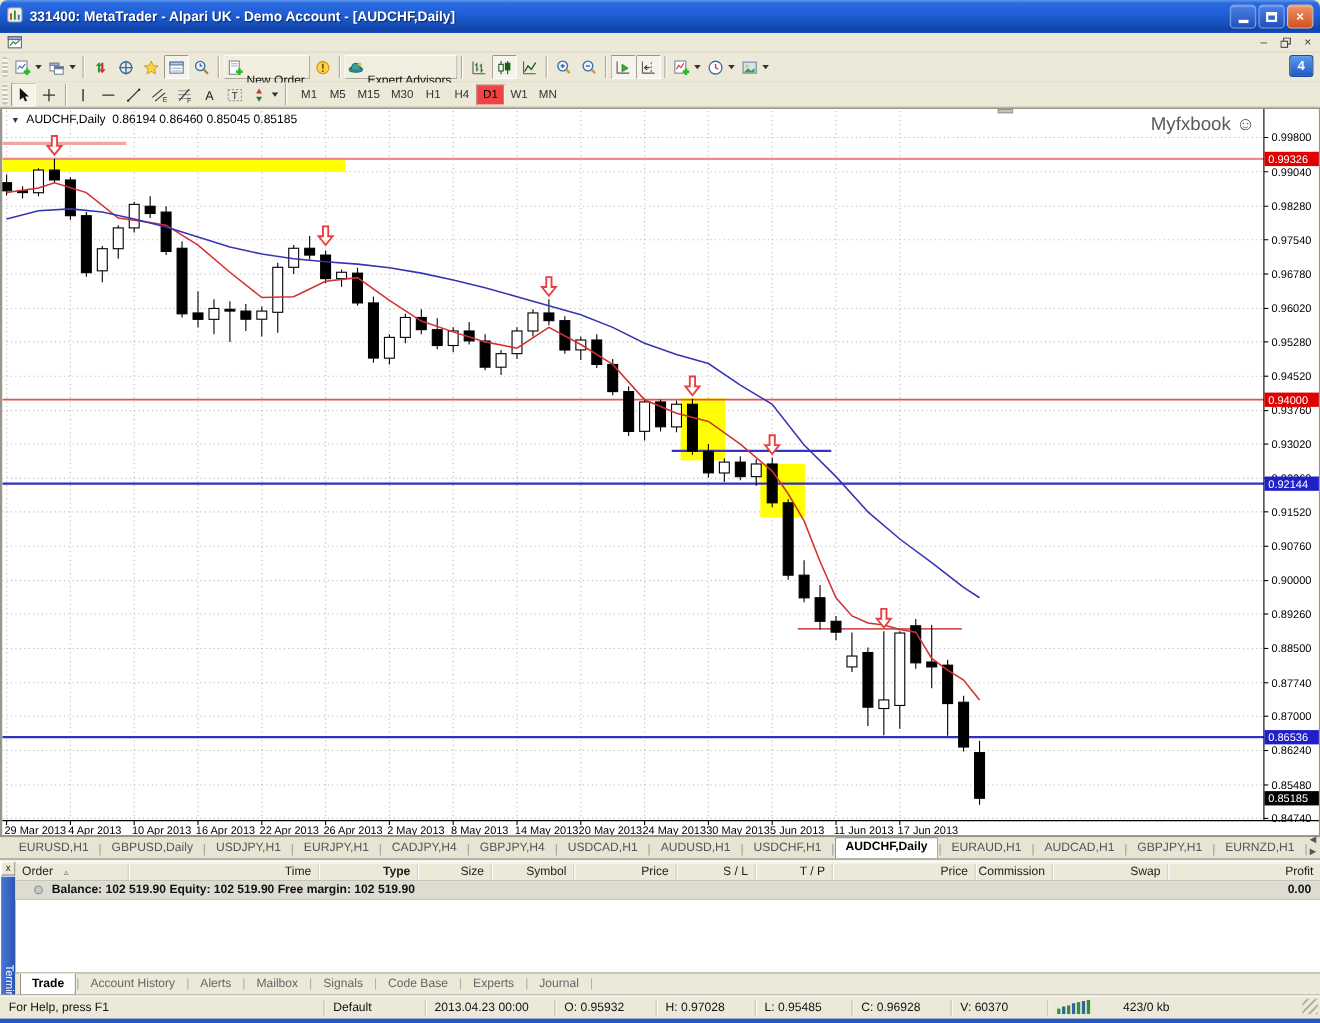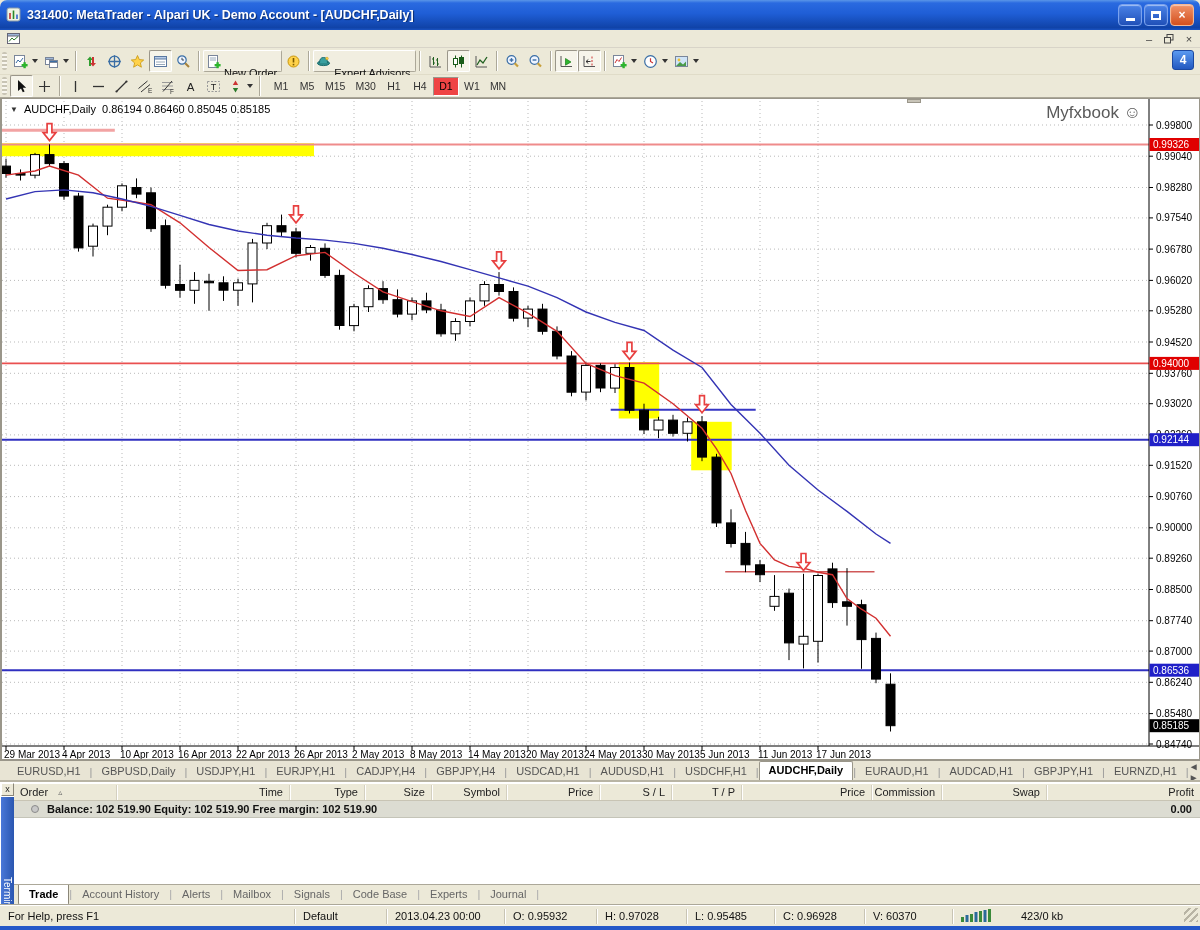--- a/index.html
+++ b/index.html
@@ -48,21 +48,21 @@
   
   #chartregion { position:absolute; left:0; top:98px; width:1200px; height:662px; background:#fff;
     border:1px solid #9a968a; border-left:2px solid #9a968a; overflow:hidden; }
   #chartsvg { position:absolute; left:0; top:0; }
   #chartheader { position:absolute; left:8px; top:4px; font-size:11px; color:#000; display:flex; gap:6px; align-items:center;}
   #chartheader .tri { font-size:8px; color:#333; }
   #watermark { position:absolute; right:58px; top:4px; font-size:17px; color:#5a5a5a; }
   #splitgrip { position:absolute; left:905px; top:0; width:14px; height:4px; background:#c8c4b8; border:1px solid #9a968a; }
   
   #symtabs { position:absolute; left:0; top:760px; width:1200px; height:20px; background:#e8e4d4;
-    border-top:1px solid #9a968a; display:flex; align-items:flex-start; padding-left:8px; }
+    border-top:1px solid #9a968a; display:flex; align-items:center; padding-left:8px; }
   .symtab { padding:2px 9px; color:#555; font-size:11px; white-space:nowrap; height:17px; }
   .symtab.active { background:#fff; color:#000; border:1px solid #9a968a; border-bottom:none; height:19px;
     border-radius:2px 2px 0 0; font-weight:bold; }
   .symsep { color:#999; padding-bottom:2px; }
   #symscroll { margin-left:auto; padding:0 10px 3px 0; color:#555; letter-spacing:6px; font-size:10px; }
   
   #terminal { position:absolute; left:0; top:780px; width:1200px; height:125px; background:#fff;
     border-top:2px solid #b8b4a4; }
   #termclose { position:absolute; left:1px; top:1px; width:13px; height:13px; background:#ece9d8;
     border:1px solid; border-color:#fff #8a8678 #8a8678 #fff; font-size:9px; line-height:10px; text-align:center; color:#222; }
@@ -776,21 +776,21 @@
 </div>
 
 <div id="terminal">
   <div id="termclose">x</div>
   <div id="termstrip">
     <span class="cap">Terminal</span>
   </div>
   <div id="termhead">
       <span class="tcol first" style="width: 103px;">Order<span class="sort">▵</span></span>
       <span class="tcol" style="width: 173px;">Time</span>
-      <span class="tcol" style="width: 75px;">Type</span>
+      <span class="tcol" style="width: 90px; font-weight: bold;">Type</span>
       <span class="tcol" style="width: 67px;">Size</span>
       <span class="tcol" style="width: 75px;">Symbol</span>
       <span class="tcol" style="width: 93px;">Price</span>
       <span class="tcol" style="width: 72px;">S / L</span>
       <span class="tcol" style="width: 70px;">T / P</span>
       <span class="tcol" style="width: 130px;">Price</span>
       <span class="tcol" style="width: 70px;">Commission</span>
       <span class="tcol" style="width: 105px;">Swap</span>
       <span class="tcol" style="flex: 1 1 0%; border-right: none;">Profit</span>
     </div>

